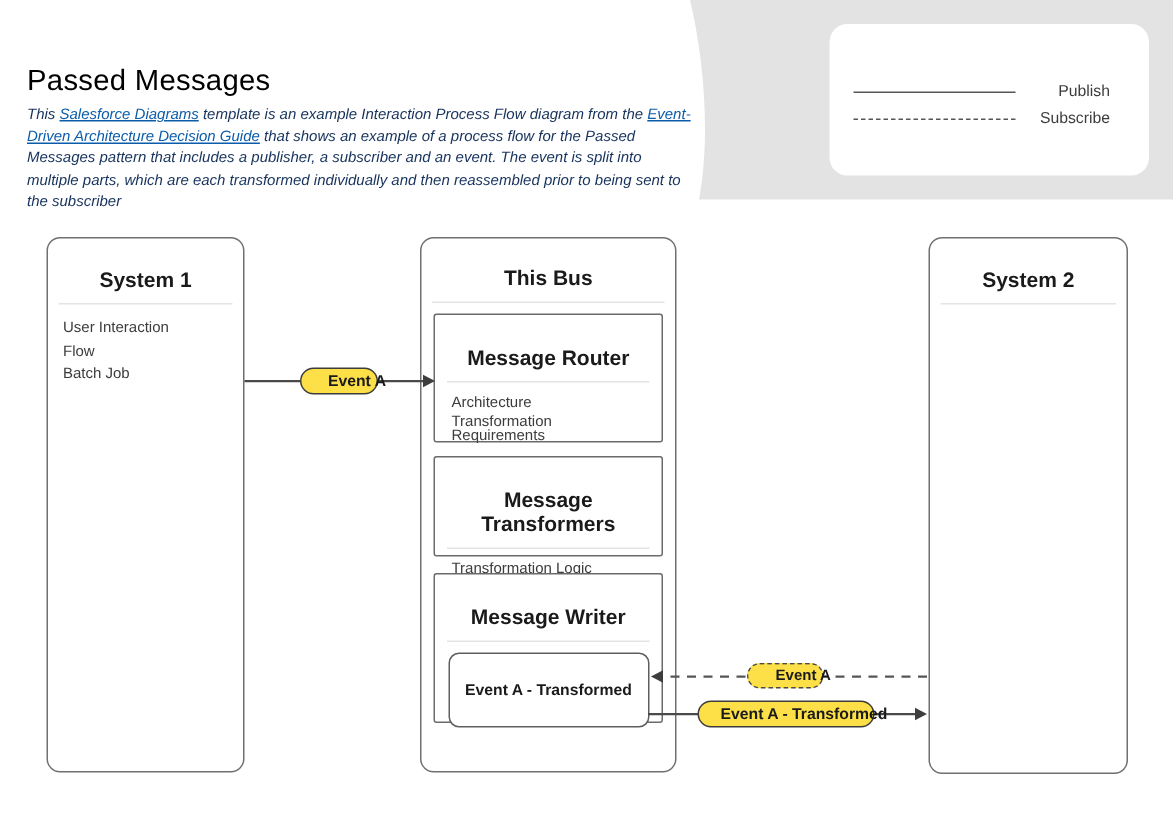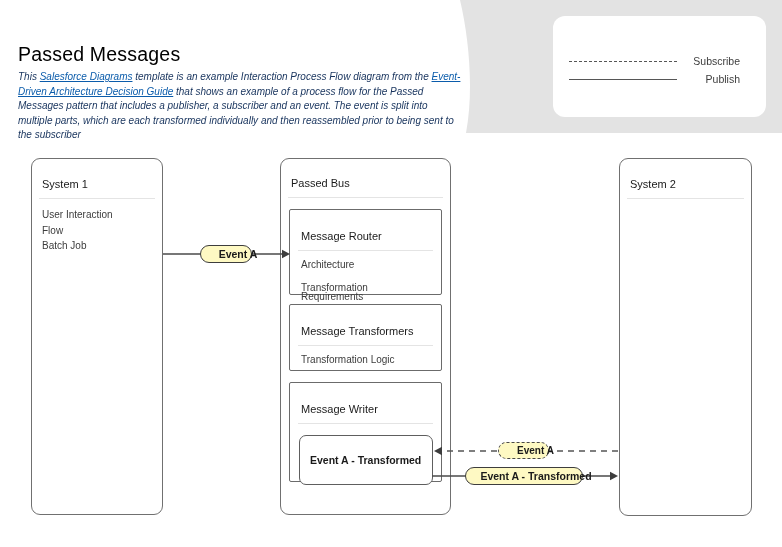--- a/index.html
+++ b/index.html
@@ -26,86 +26,86 @@
   }
   .intro {
     position:absolute; left:18px; top:70px; width:444px;
     font-size:10px; line-height:14.6px; color:#16325c;font-style:italic;
   }
   .intro a { color:#0b5cab; text-decoration:underline; cursor:pointer; }
   
   .frame {
     position:absolute; background:#ffffff; border:1.4px solid #707070; border-radius:9px;
   }
-  .frame-title { font-weight:normal; font-size:11px; color:#1a1a1a; padding:0 10px; }
+  .frame-title { font-weight:bold; font-size:14px; color:#1a1a1a; padding:0 10px;text-align:center; }
   .divider { height:1px; background:#e4e4e4; margin:0 7px; }
   .item { font-size:10px; color:#3c3c3c; padding:0 10px; line-height:9px; }
   
   .sys .frame-title { margin-top:19px; }
   .sys .divider { margin-top:8px; }
   .sys .item { margin-top:11px; }
   .sys .item + .item { margin-top:6.5px; }
   
   .bus .frame-title { margin-top:18px; }
   .bus .divider { margin-top:8px; }
   .sub { position:absolute; background:#fff; border:1.4px solid #6b6b6b; border-radius:2px; }
   .sub .frame-title { margin-top:20px; padding:0 11px; }
   .sub .divider { margin-top:8px; margin-left:8px; margin-right:8px; }
   .sub .item { margin-top:9px; padding:0 11px; }
-  .sub .item + .item { margin-top:14px; }
+  .sub .item + .item { margin-top:4px; }
   .inner-box {
     position:absolute; background:#fff; border:1.5px solid #5e5e5e; border-radius:7px;
     display:flex; align-items:center;
   }
   .inner-box .inner-label { font-weight:bold; font-size:10.5px; color:#1a1a1a; padding-left:10px; }
   
   .pill {
-    position:absolute; background:#fef9c3; border:1.6px solid #3d3d3d; border-radius:999px;
+    position:absolute; background:#fde047; border:1.6px solid #3d3d3d; border-radius:999px;
     display:flex; align-items:center; justify-content:center;
     font-weight:bold; font-size:10.5px; color:#1a1a1a; white-space:nowrap;padding-left:24px;
   }
   .pill.dashed { border:1.4px dashed #4a4a4a; font-size:10px; }
   
   .arrows { position:absolute; top:0; left:0; pointer-events:none; }
 </style>
 </head>
 <body>
 
 <div class="stage">
 
   <svg class="band-svg" width="782" height="134" viewBox="0 0 782 134">
     <path d="M460,0 C469,38 474,90 466,133 L782,133 L782,0 Z" fill="#e3e3e3"></path>
   </svg>
 
   <div class="legend">
     <div class="legend-row">
+      <div class="legend-line"></div>
+      <div class="legend-label">Publish</div>
+    </div>
+    <div class="legend-row">
       <div class="legend-line dashed"></div>
       <div class="legend-label">Subscribe</div>
-    </div>
-    <div class="legend-row">
-      <div class="legend-line"></div>
-      <div class="legend-label">Publish</div>
     </div>
   </div>
 
   <div class="page-title">Passed Messages</div>
   <div class="intro">
     <span>This </span><a>Salesforce Diagrams</a><span> template is an example Interaction Process Flow diagram from the </span><a>Event-Driven Architecture Decision Guide</a><span> that shows an example of a process flow for the Passed Messages pattern that includes a publisher, a subscriber and an event.  The event is split into multiple parts, which are each transformed individually and then reassembled prior to being sent to the subscriber</span>
   </div>
 
   <div class="frame sys" style="left:31px; top:158px; width:132px; height:357px;">
     <div class="frame-title">System 1</div>
     <div class="divider"></div>
     <div class="item">User Interaction</div>
     <div class="item">Flow</div>
     <div class="item">Batch Job</div>
   </div>
 
   <div class="frame bus" style="left:280px; top:158px; width:171px; height:357px;">
-    <div class="frame-title">Passed Bus</div>
+    <div class="frame-title">This Bus</div>
     <div class="divider"></div>
 
     <div class="sub" style="left:8px; top:50px; width:153px; height:86px;">
       <div class="frame-title">Message Router</div>
       <div class="divider"></div>
       <div class="item">Architecture</div>
       <div class="item">Transformation Requirements</div>
     </div>
 
     <div class="sub" style="left:8px; top:145px; width:153px; height:67px;">

